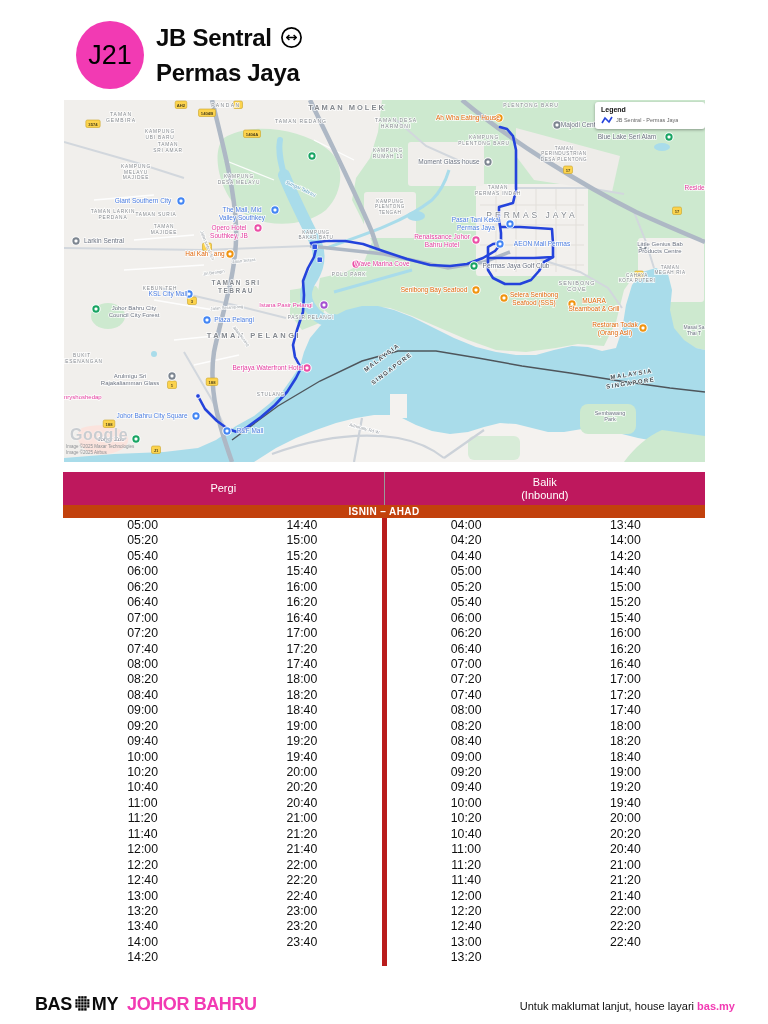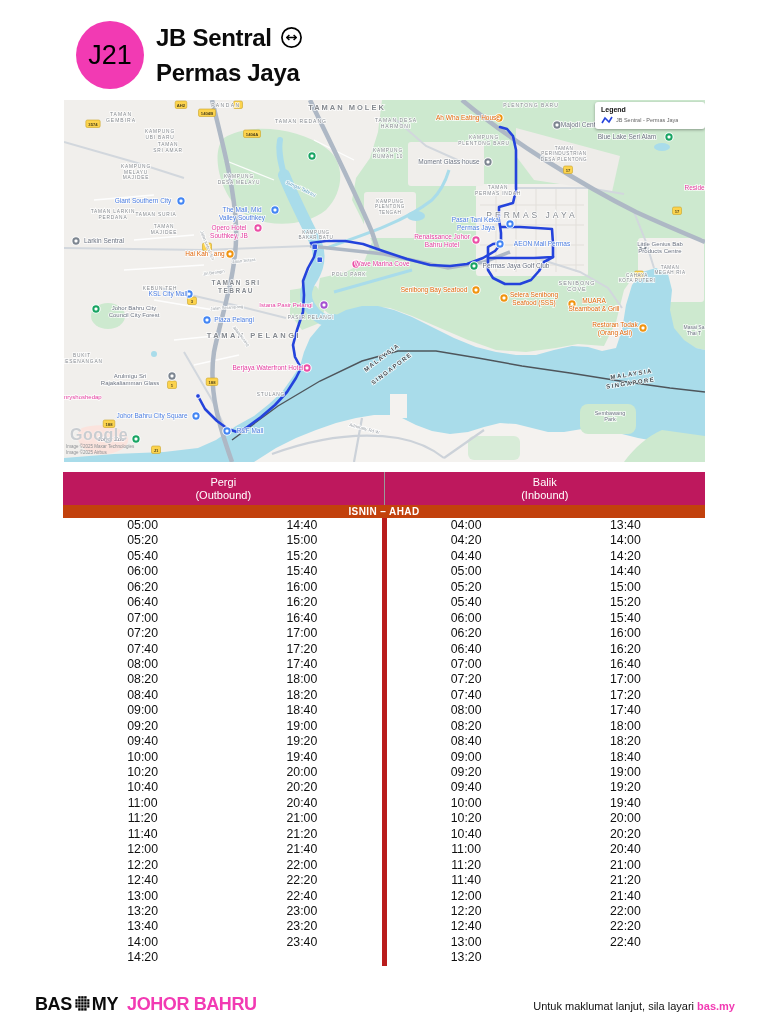--- a/index.html
+++ b/index.html
@@ -317,21 +317,20 @@
   <div class="credits">
     <div>Image ©2025 Maxar Technologies</div>
     <div>Image ©2025 Airbus</div>
   </div>
 </div>
 
 <div class="ttable">
   <div class="thead">
     <div class="th">
       <span>Pergi</span>
-      <span>(Outbound)</span>
     </div>
     <div class="th">
       <span>Balik</span>
       <span>(Inbound)</span>
     </div>
   </div>
   <div class="band accent-bg" style="background: #c2410c;">ISNIN – AHAD</div>
   <div class="tbody">
     <div class="half" id="rows-left">
         <div class="cell">05:00</div>
@@ -482,15 +481,15 @@
       <rect x="3.2" y="12.2" width="2.4" height="2.4"></rect>
           <rect x="6.2" y="12.2" width="2.4" height="2.4"></rect>
           <rect x="9.2" y="12.2" width="2.4" height="2.4"></rect>
     </g>
       </svg>
   </span>
   <span>MY</span>
   <span class="region accent-text" style="color: rgb(242, 58, 179);">JOHOR BAHRU</span>
 </div>
 <div class="info">
-  <span>Untuk maklumat lanjut, sila layari</span>
+  <span>Untuk maklumat lanjut, house layari</span>
   <b class="accent-text" style="color: rgb(242, 58, 179);">bas.my</b>
 </div>
 
 </body></html>

